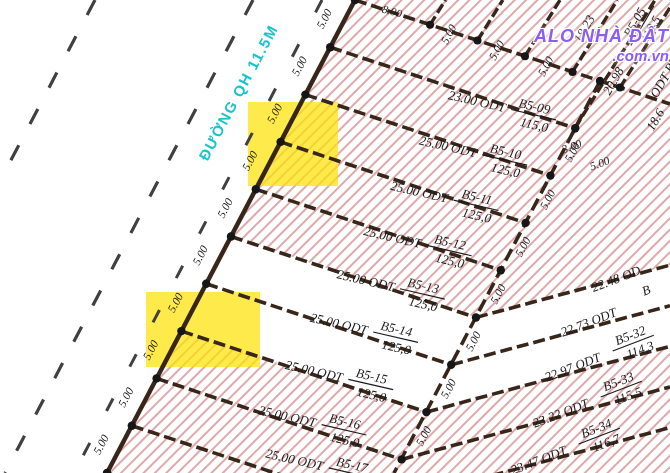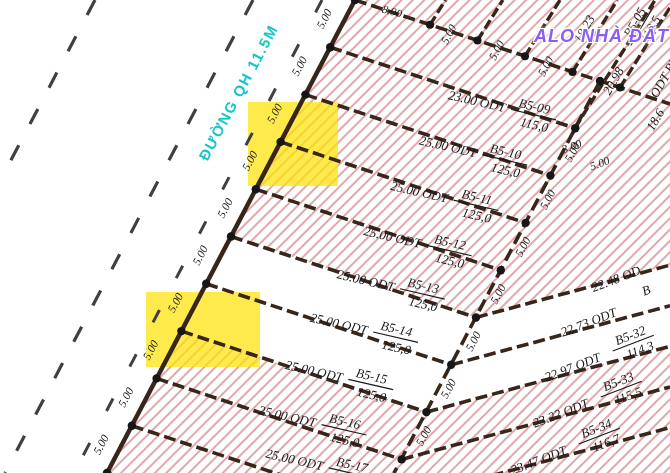--- a/index.html
+++ b/index.html
@@ -191,14 +191,15 @@
         <text class="lab" text-anchor="middle" transform="translate(2 14) rotate(0)">110,5</text>
       </g>
       <text class="lab" text-anchor="middle" transform="translate(588 31) rotate(-60)">18.23</text>
       <text class="lab" text-anchor="middle" transform="translate(617 83) rotate(-60)">20.98</text>
       <text class="lab" text-anchor="middle" transform="translate(669 78) rotate(-60)">ODT B5-</text>
       <text class="lab" text-anchor="middle" transform="translate(659 122) rotate(-60)">18.6</text>
       <text class="roadlab" text-anchor="middle" transform="translate(243 95) rotate(-62)" fill="#17c5cf">ĐƯỜNG QH 11.5M</text>
     </svg>
   <div class="watermark" style="color: #8b5cf6;">
     <div class="wm1">ALO NHÀ ĐẤT</div>
+    <div class="wm2">.com.vn</div>
   </div>
 </div>
 
 </body></html>

